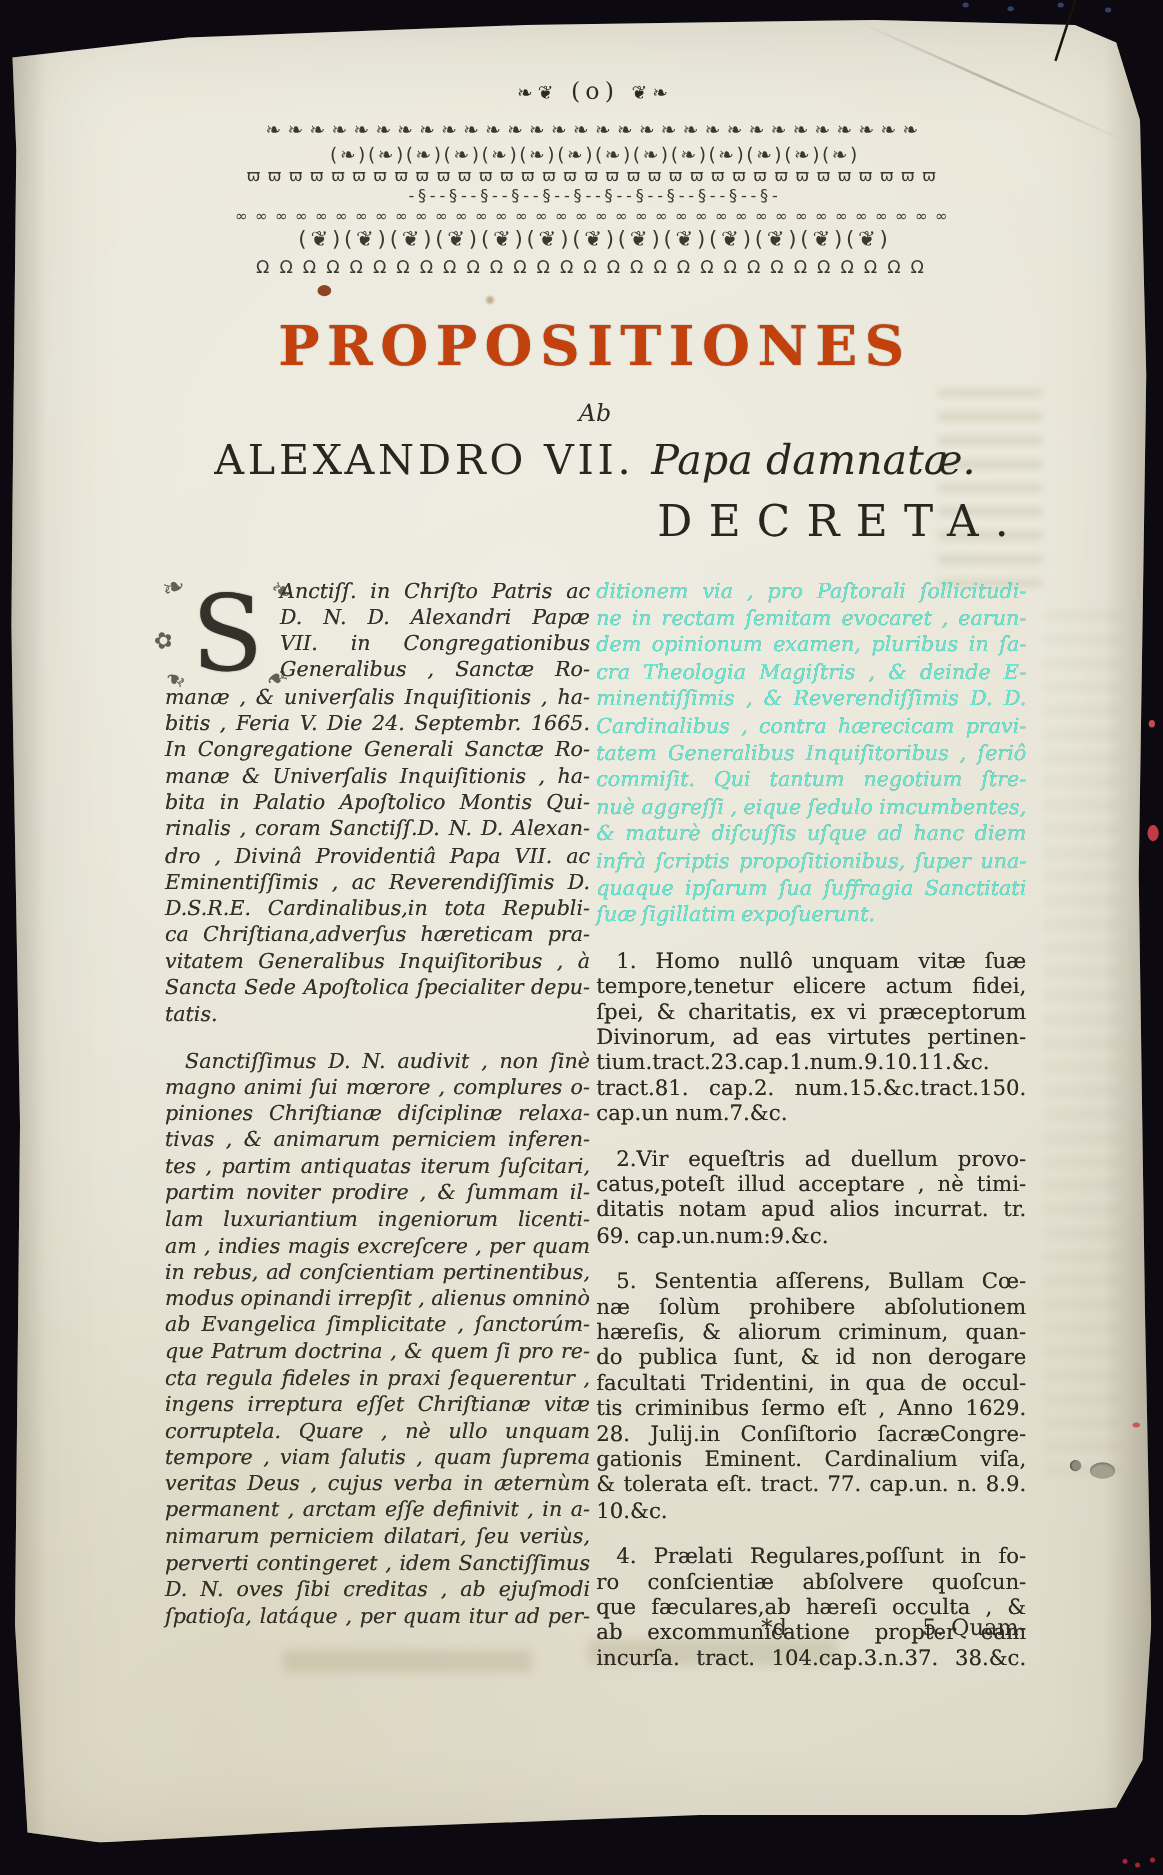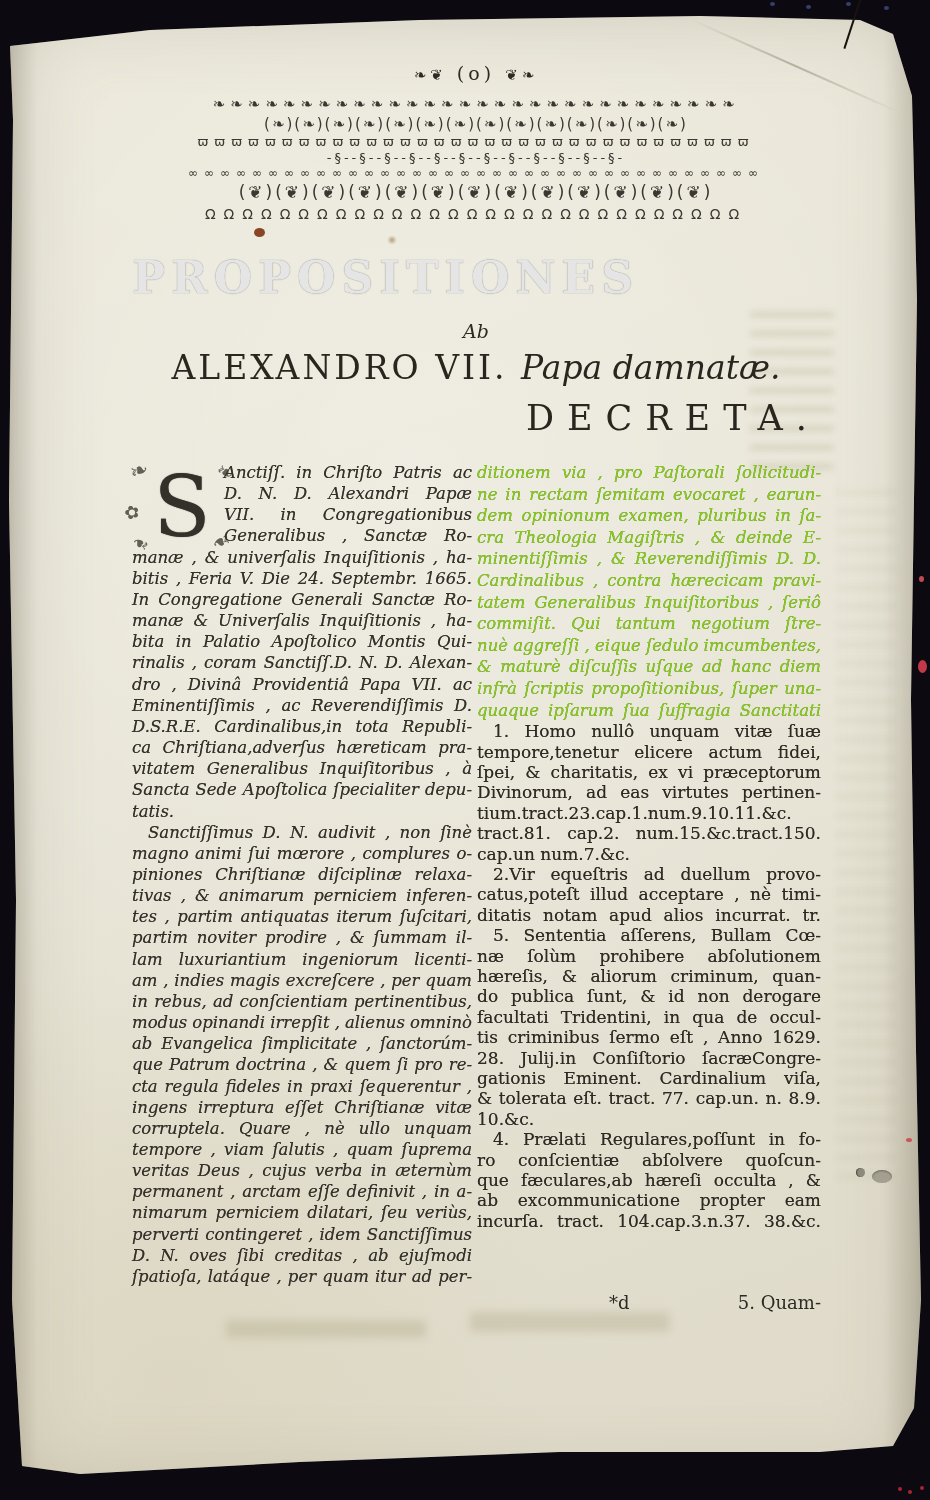--- a/index.html
+++ b/index.html
@@ -47,42 +47,42 @@
   .head-orn .fl{font-family:"DejaVu Sans",sans-serif;font-size:15px;}
   #orn-band{position:absolute;left:0;top:94px;width:688px;text-align:center;color:#2b2923;}
   .orn-row{white-space:nowrap;overflow:hidden;font-family:"DejaVu Sans",sans-serif;opacity:.92;}
   .orn-row.r1{font-size:15px;letter-spacing:5px;line-height:20px;}
   .orn-row.r2{font-size:15px;letter-spacing:2px;line-height:20px;}
   .orn-row.r3{font-size:13px;letter-spacing:6px;line-height:16px;}
   .orn-row.r4{font-size:13px;letter-spacing:3px;line-height:16px;}
   .orn-row.r5{font-size:12px;letter-spacing:6px;line-height:15px;}
   .orn-row.r6{font-size:17px;letter-spacing:3px;line-height:23px;}
   .orn-row.r7{font-size:14px;letter-spacing:8px;line-height:20px;}
-  .t-main{position:absolute;left:0;top:252px;width:688px;
-    font-size:44px;font-weight:700;letter-spacing:6px;color:#e5e5e5;
+  .t-main{position:absolute;left:0;top:252px;width:688px;text-align:center;
+    font-size:44px;font-weight:700;letter-spacing:6px;color:#c2410c;
     text-shadow:0 0 1px rgba(38,36,30,.6);}
   .t-ab{position:absolute;left:0;top:320px;width:688px;text-align:center;
     font-style:italic;font-size:19px;color:#2e2b24;}
   .t-line2{position:absolute;left:0;top:348px;width:688px;text-align:center;
     font-size:33px;color:#29261f;white-space:nowrap;}
   .t-line2 .caps{letter-spacing:3px;}
   .t-line2 .ital{font-style:italic;letter-spacing:0;}
   .t-decreta{position:absolute;left:0;top:398px;width:688px;text-align:right;
     font-size:35px;letter-spacing:13px;color:#29261f;}
   
   .col{position:absolute;top:462px;}
   #lc{left:132px;width:340px;}
   #rcwrap{left:477px;width:344px;}
   .line{white-space:normal;text-align:justify;text-align-last:justify;
     text-shadow:0 0 .5px rgba(45,40,30,.65);}
   .line.short{text-align-last:left;}
-  .line.ind{text-indent:16px;}
+  .line.ind{text-indent:16px;margin-top:16px;}
   #lc .line{font-style:italic;font-size:16.5px;line-height:21.15px;word-spacing:-1px;color:#33302a;}
   #lc .line.cap{margin-left:92px;}
-  #rc-intro .line{font-style:italic;font-size:16.5px;line-height:21.6px;word-spacing:-1px;color:#84cc16;}
+  #rc-intro .line{font-style:italic;font-size:16.5px;line-height:21.6px;word-spacing:-1px;color:#5eead4;}
   #rc-props .line{font-size:17px;line-height:20.4px;color:#2d2a23;}
   .dropcap{position:absolute;left:132px;top:464px;width:100px;height:88px;text-align:center;}
   .dropcap .s{font-size:84px;line-height:86px;color:#34312a;text-shadow:0 0 1px rgba(40,38,30,.8);}
   .dropcap .flor{position:absolute;font-family:"DejaVu Sans",sans-serif;color:rgba(52,49,40,.75);}
   .dropcap .f1{left:-2px;top:-6px;font-size:22px;transform:rotate(-20deg);}
   .dropcap .f2{right:-2px;top:-4px;font-size:20px;transform:rotate(30deg);}
   .dropcap .f3{left:0px;bottom:-4px;font-size:20px;transform:rotate(200deg);}
   .dropcap .f4{right:2px;bottom:-2px;font-size:22px;transform:rotate(150deg);}
   .dropcap .f5{left:-8px;top:38px;font-size:18px;transform:rotate(-90deg);}
   .footer{position:absolute;left:477px;top:1292px;width:344px;font-size:18px;color:#2d2a23;}
@@ -197,32 +197,34 @@
       <div class="line">dem opinionum examen, pluribus in ſa-</div>
       <div class="line">cra Theologia Magiſtris , &amp; deinde E-</div>
       <div class="line">minentiſſimis , &amp; Reverendiſſimis D. D.</div>
       <div class="line">Cardinalibus , contra hærecicam pravi-</div>
       <div class="line">tatem Generalibus Inquiſitoribus , ſeriô</div>
       <div class="line">commiſit.    Qui tantum negotium ſtre-</div>
       <div class="line">nuè aggreſſi , eique ſedulo imcumbentes,</div>
       <div class="line">&amp; maturè diſcuſſis uſque ad hanc diem</div>
       <div class="line">infrà ſcriptis propoſitionibus, ſuper una-</div>
       <div class="line">quaque ipſarum ſua ſuffragia Sanctitati</div>
+      <div class="line short">ſuæ ſigillatim expoſuerunt.</div>
     </div>
   <div id="rc-props">
       <div class="line ind">1. Homo nullô unquam vitæ ſuæ</div>
       <div class="line">tempore,tenetur elicere actum fidei,</div>
       <div class="line">ſpei, &amp; charitatis, ex vi præceptorum</div>
       <div class="line">Divinorum, ad eas virtutes pertinen-</div>
       <div class="line">tium.tract.23.cap.1.num.9.10.11.&amp;c.</div>
       <div class="line">tract.81. cap.2. num.15.&amp;c.tract.150.</div>
       <div class="line short">cap.un num.7.&amp;c.</div>
       <div class="line ind">2.Vir equeſtris ad duellum provo-</div>
       <div class="line">catus,poteſt illud acceptare , nè timi-</div>
       <div class="line">ditatis notam apud alios incurrat. tr.</div>
+      <div class="line short">69. cap.un.num:9.&amp;c.</div>
       <div class="line ind">5. Sententia aſſerens, Bullam Cœ-</div>
       <div class="line">næ ſolùm prohibere abſolutionem</div>
       <div class="line">hæreſis, &amp; aliorum criminum, quan-</div>
       <div class="line">do publica ſunt, &amp; id non derogare</div>
       <div class="line">facultati Tridentini, in qua de occul-</div>
       <div class="line">tis criminibus ſermo eſt , Anno 1629.</div>
       <div class="line">28. Julij.in Conſiſtorio ſacræCongre-</div>
       <div class="line">gationis Eminent. Cardinalium viſa,</div>
       <div class="line">&amp; tolerata eſt. tract. 77. cap.un. n. 8.9.</div>
       <div class="line short">10.&amp;c.</div>

